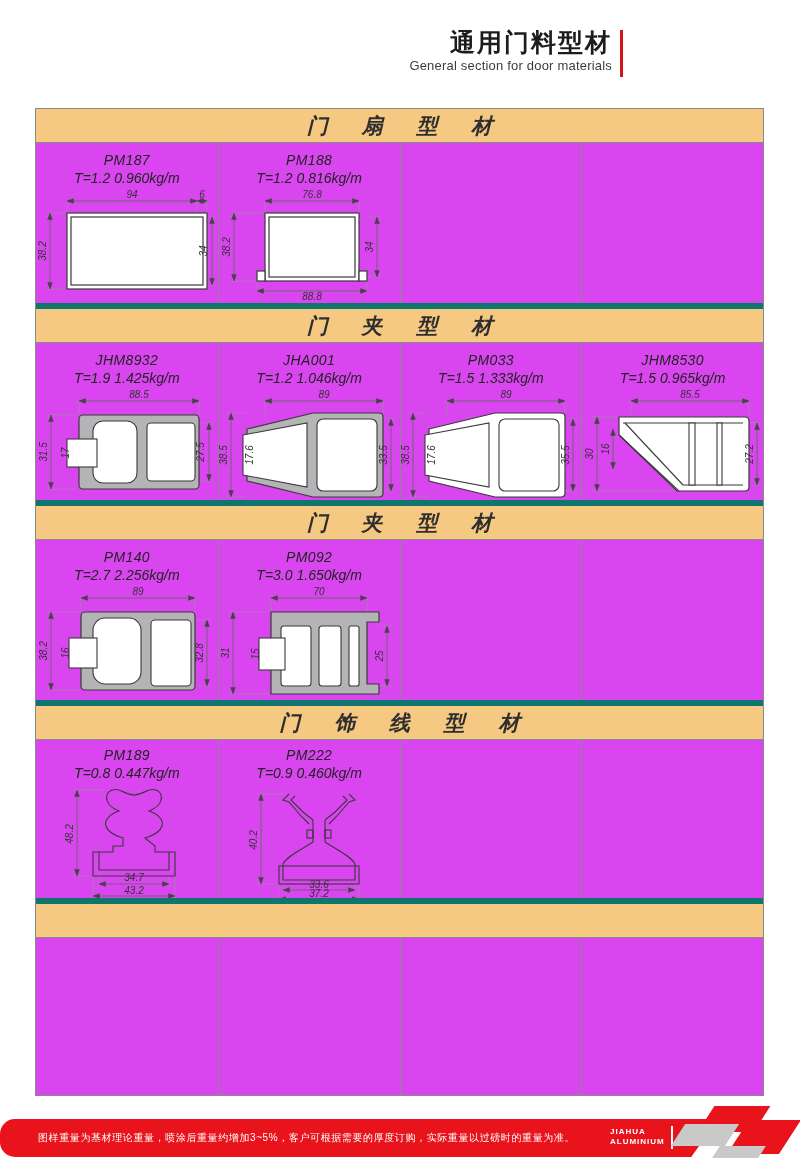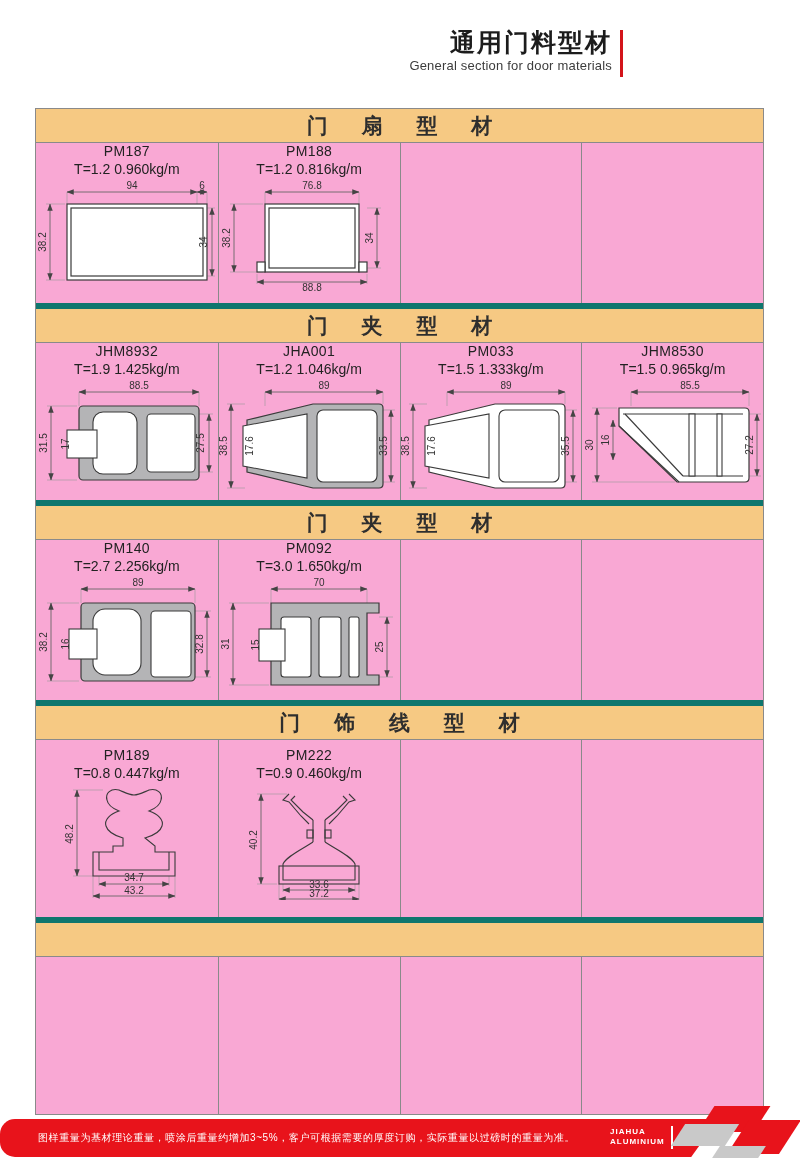--- a/index.html
+++ b/index.html
@@ -13,27 +13,27 @@
   .title{font-size:25px;font-weight:bold;letter-spacing:2px;color:#1c1c1c;line-height:1.15;}
   .subtitle{font-size:13px;color:#3c3c3c;margin-top:1px;letter-spacing:0.2px;}
   .hdr-divider{position:absolute;left:620px;top:4px;width:3px;height:47px;background:#d3141a;}
   .logos{position:absolute;left:633px;top:8px;display:flex;gap:8px;align-items:center;}
   .logo{width:37px;height:37px;border-radius:50%;border:2px solid #d3141a;background:#fff;
         display:flex;align-items:center;justify-content:center;color:#d3141a;font-weight:bold;box-sizing:border-box;}
   .logo.gb{font-style:italic;font-size:14px;}
   .logo.seal{font-size:20px;}
   .logo.cqm{font-size:11px;letter-spacing:0;}
   
-  .tbl{position:absolute;left:35px;top:108px;width:729px;border:1px solid #8a8a8a;box-sizing:border-box;background:#f9a8d4;}
+  .tbl{position:absolute;left:35px;top:108px;width:729px;border:1px solid #8a8a8a;box-sizing:border-box;background:#d946ef;font-style:italic;}
   .banner{height:33px;background:#f6c983;border-top:6px solid #0f766e;border-bottom:1px solid #8a8a8a;
           display:flex;align-items:center;justify-content:center;
           font-size:21px;font-weight:bold;color:#2e2e2e;letter-spacing:14px;text-indent:14px;}
   .banner.first{border-top:none;}
   .row{display:grid;grid-template-columns:repeat(4,1fr);}
-  .cell{position:relative;text-align:center;box-sizing:border-box;overflow:hidden;}
+  .cell{position:relative;text-align:center;padding-top:9px;box-sizing:border-box;overflow:hidden;}
   .cell + .cell{border-left:1px solid #8a8a8a;}
   .model{font-size:14px;color:#222;letter-spacing:0.4px;line-height:16px;}
   .spec{font-size:14px;color:#222;margin-top:2px;display:flex;justify-content:center;gap:4px;line-height:16px;}
   svg.draw{display:block;margin:3px auto 0;}
   svg.draw text{font-size:10px;fill:#333;text-anchor:middle;font-family:"Liberation Sans",sans-serif;}
   .p{stroke:#3a3a3a;stroke-width:1.2;fill:#fff;}
   .pg{stroke:#3a3a3a;stroke-width:1.2;fill:#b4b4b6;}
   .w{stroke:#3a3a3a;stroke-width:1.1;fill:#fff;}
   .l{stroke:#3a3a3a;stroke-width:1.1;fill:none;}
   .d{stroke:#666;stroke-width:0.9;fill:none;}
@@ -358,21 +358,21 @@
         <text x="40" y="68" transform="rotate(-90 40 68)">15</text>
         <text x="164" y="70" transform="rotate(-90 164 70)">25</text>
       </svg>
     </div>
 
     <div class="cell"></div>
     <div class="cell"></div>
   </div>
 
   <div class="banner">门 饰 线 型 材</div>
-  <div class="row" style="height:177px">
+  <div class="row" style="height:158px">
 
     <div class="cell" style="padding-top:7px">
       <div class="model">PM189</div>
       <div class="spec">
         <span>T=0.8</span>
           <span>0.447kg/m</span>
       </div>
       <svg class="draw" width="180" height="116" viewBox="0 0 180 116">
         <defs>
             <marker id="m189" markerWidth="8" markerHeight="6" refX="7.5" refY="3" orient="auto-start-reverse">

